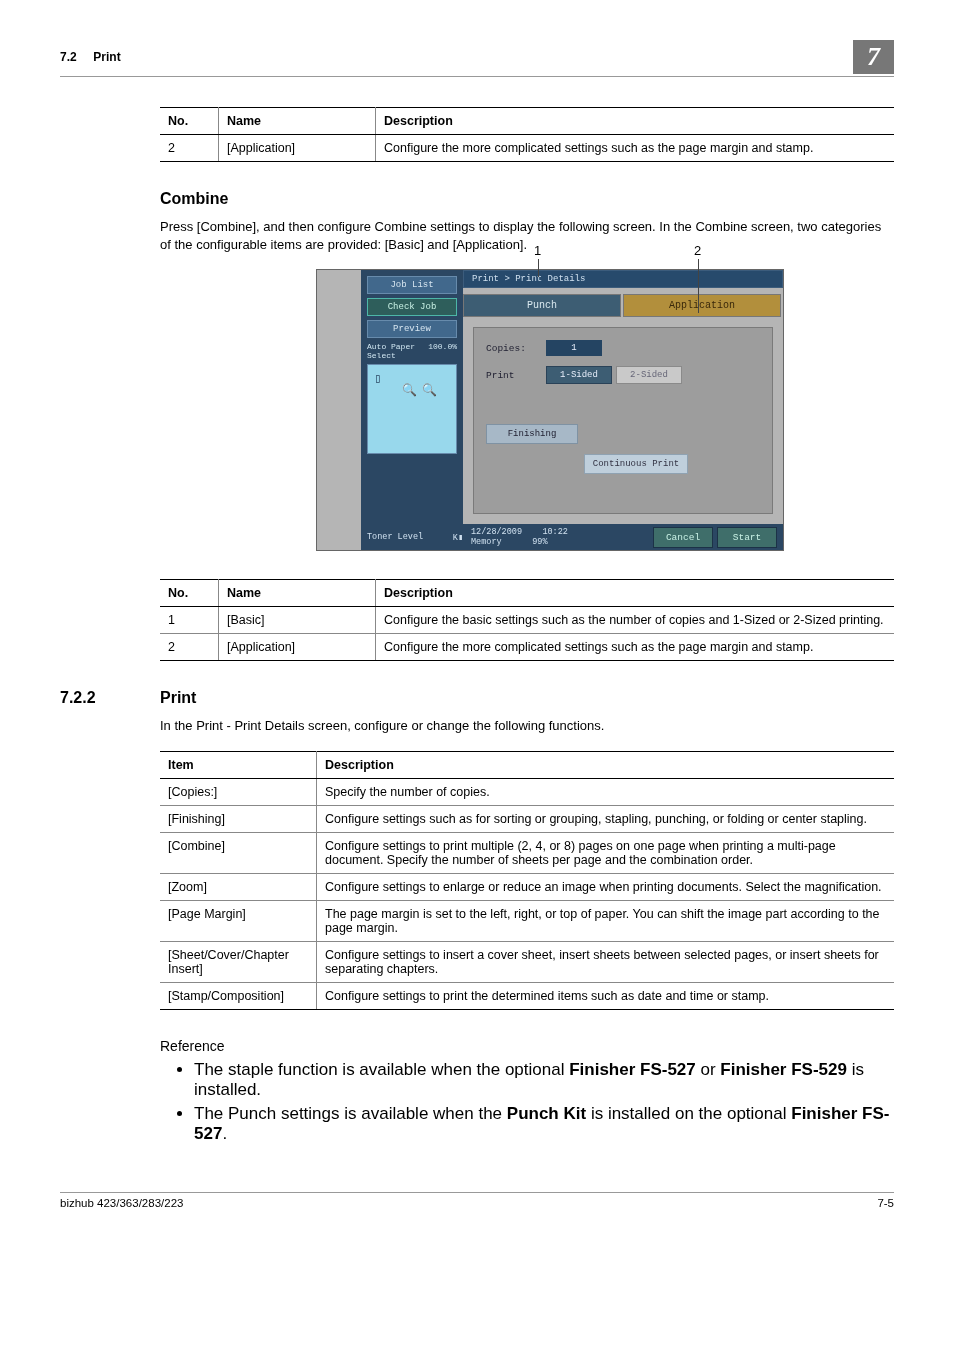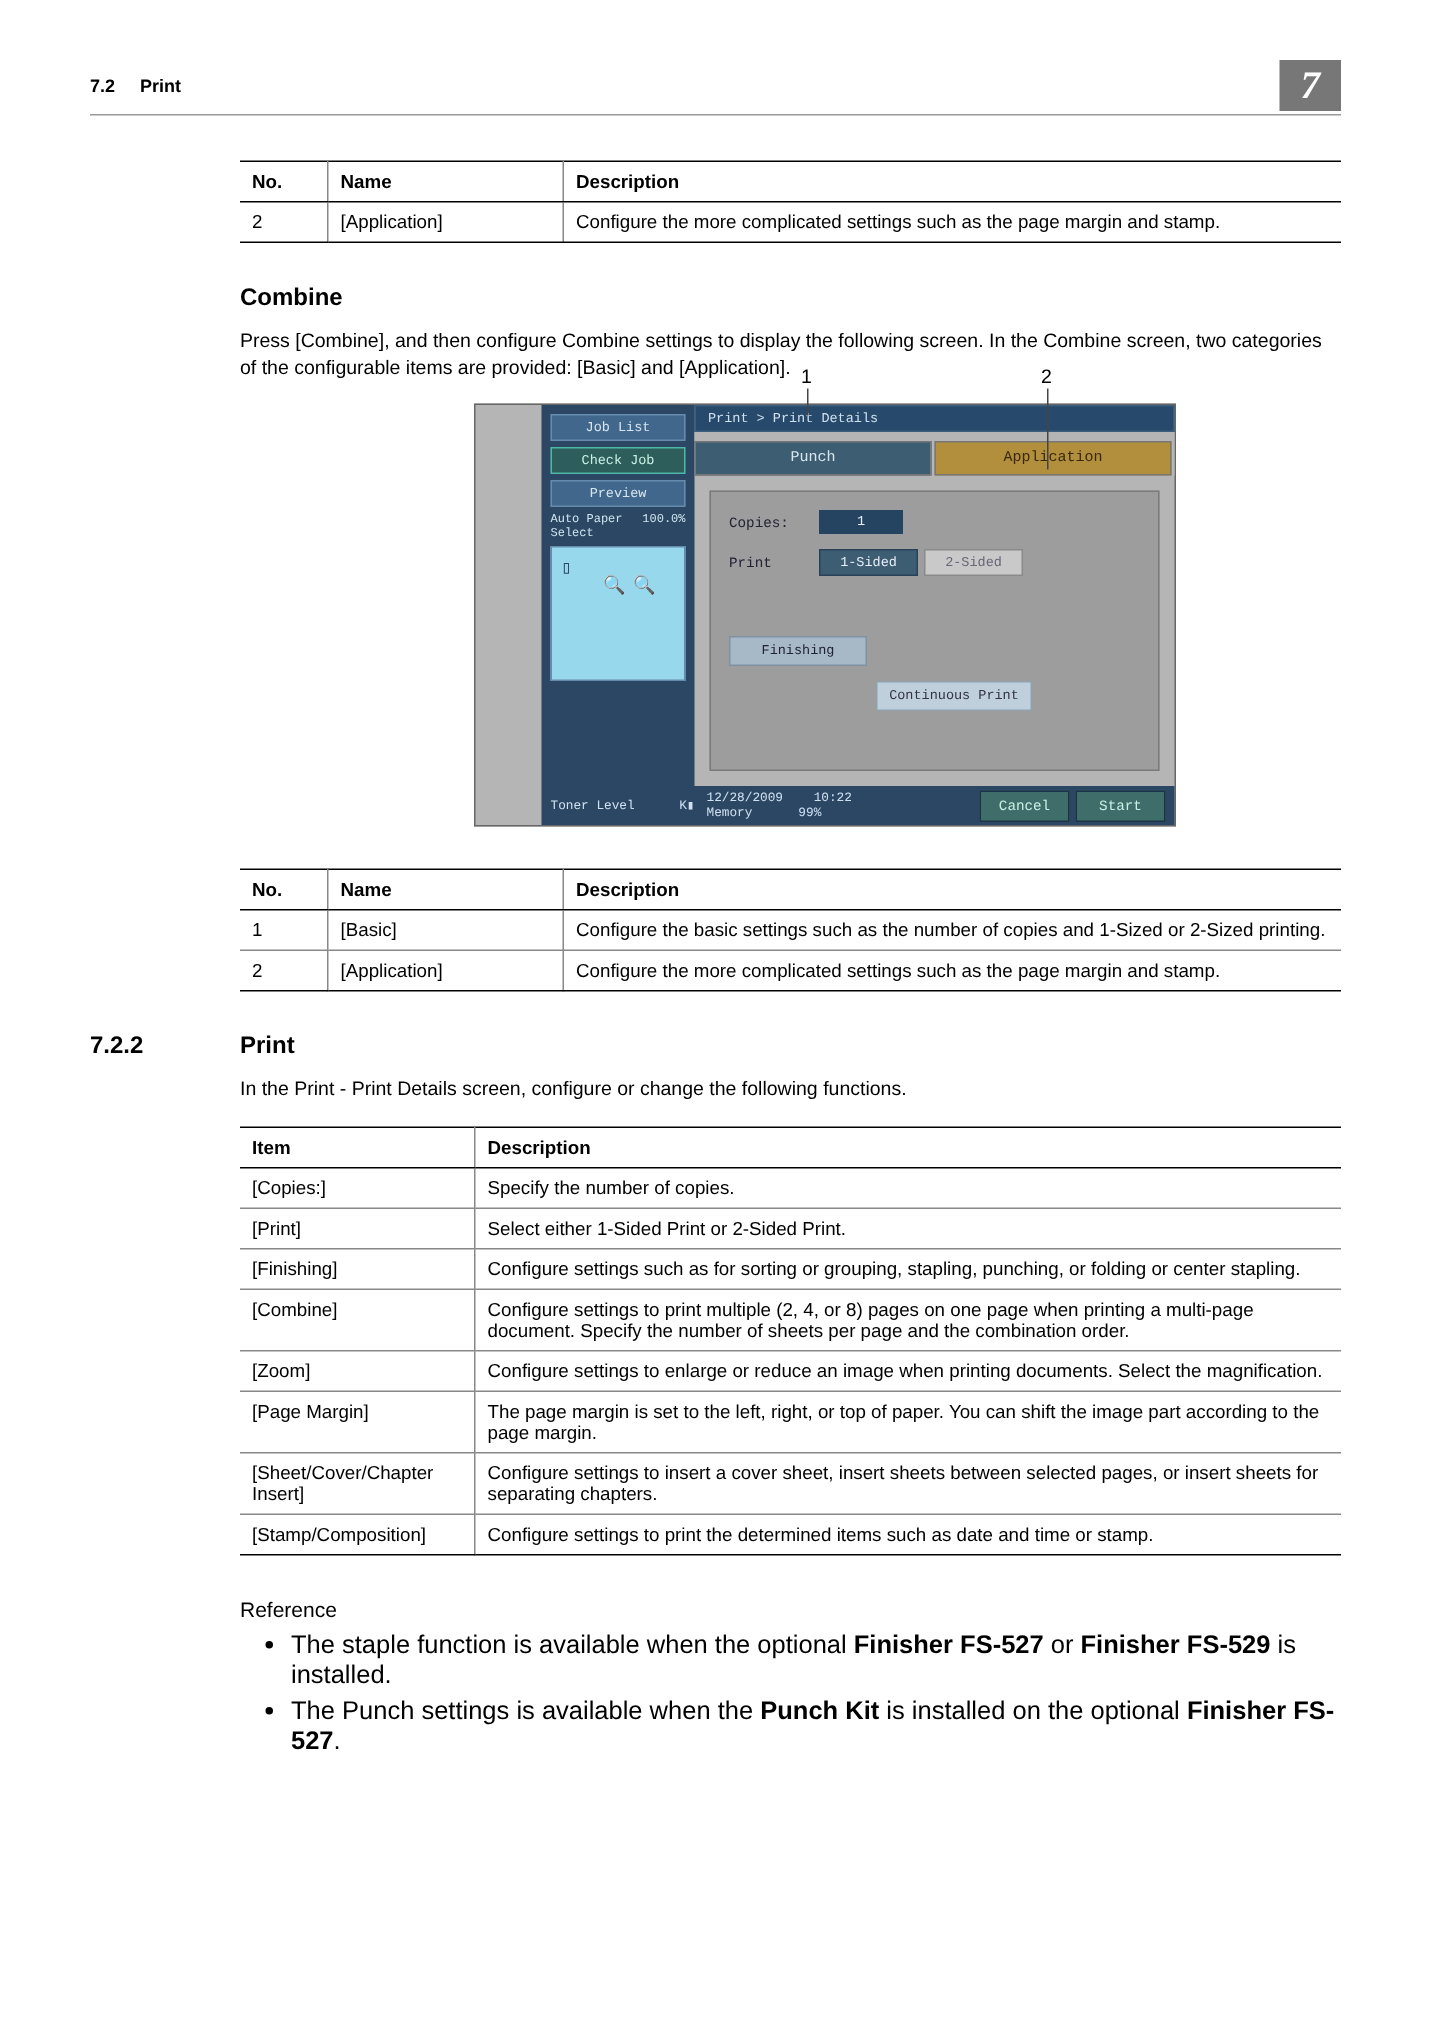--- a/index.html
+++ b/index.html
@@ -453,24 +453,20 @@
       <tbody>
           <tr>
         <th class="col-item cell-divider">Item</th>
         <th>Description</th>
       </tr>
       <tr>
             <td class="cell-divider">[Copies:]</td>
             <td>Specify the number of copies.</td>
           </tr>
       <tr>
-            <td class="cell-divider">[Print]</td>
-            <td>Select either 1-Sided Print or 2-Sided Print.</td>
-          </tr>
-      <tr>
             <td class="cell-divider">[Finishing]</td>
             <td>Configure settings such as for sorting or grouping, stapling, punching, or folding or center stapling.</td>
           </tr>
       <tr>
             <td class="cell-divider">[Combine]</td>
             <td>Configure settings to print multiple (2, 4, or 8) pages on one page when printing a multi-page document. Specify the number of sheets per page and the combination order.</td>
           </tr>
       <tr>
             <td class="cell-divider">[Zoom]</td>
             <td>Configure settings to enlarge or reduce an image when printing documents. Select the magnification.</td>
@@ -495,14 +491,18 @@
       <li>
         <span>The staple function is available when the optional </span><b>Finisher FS-527</b><span> or </span><b>Finisher FS-529</b><span> is installed.</span>
       </li>
       <li>
         <span>The Punch settings is available when the </span><b>Punch Kit</b><span> is installed on the optional </span><b>Finisher FS-527</b><span>.</span>
       </li>
     </ul>
 
   </div>
 
+  <div class="footer">
+    <span>bizhub 423/363/283/223</span>
+    <span>7-5</span>
+  </div>
 
 </div>
 
 </body></html>

